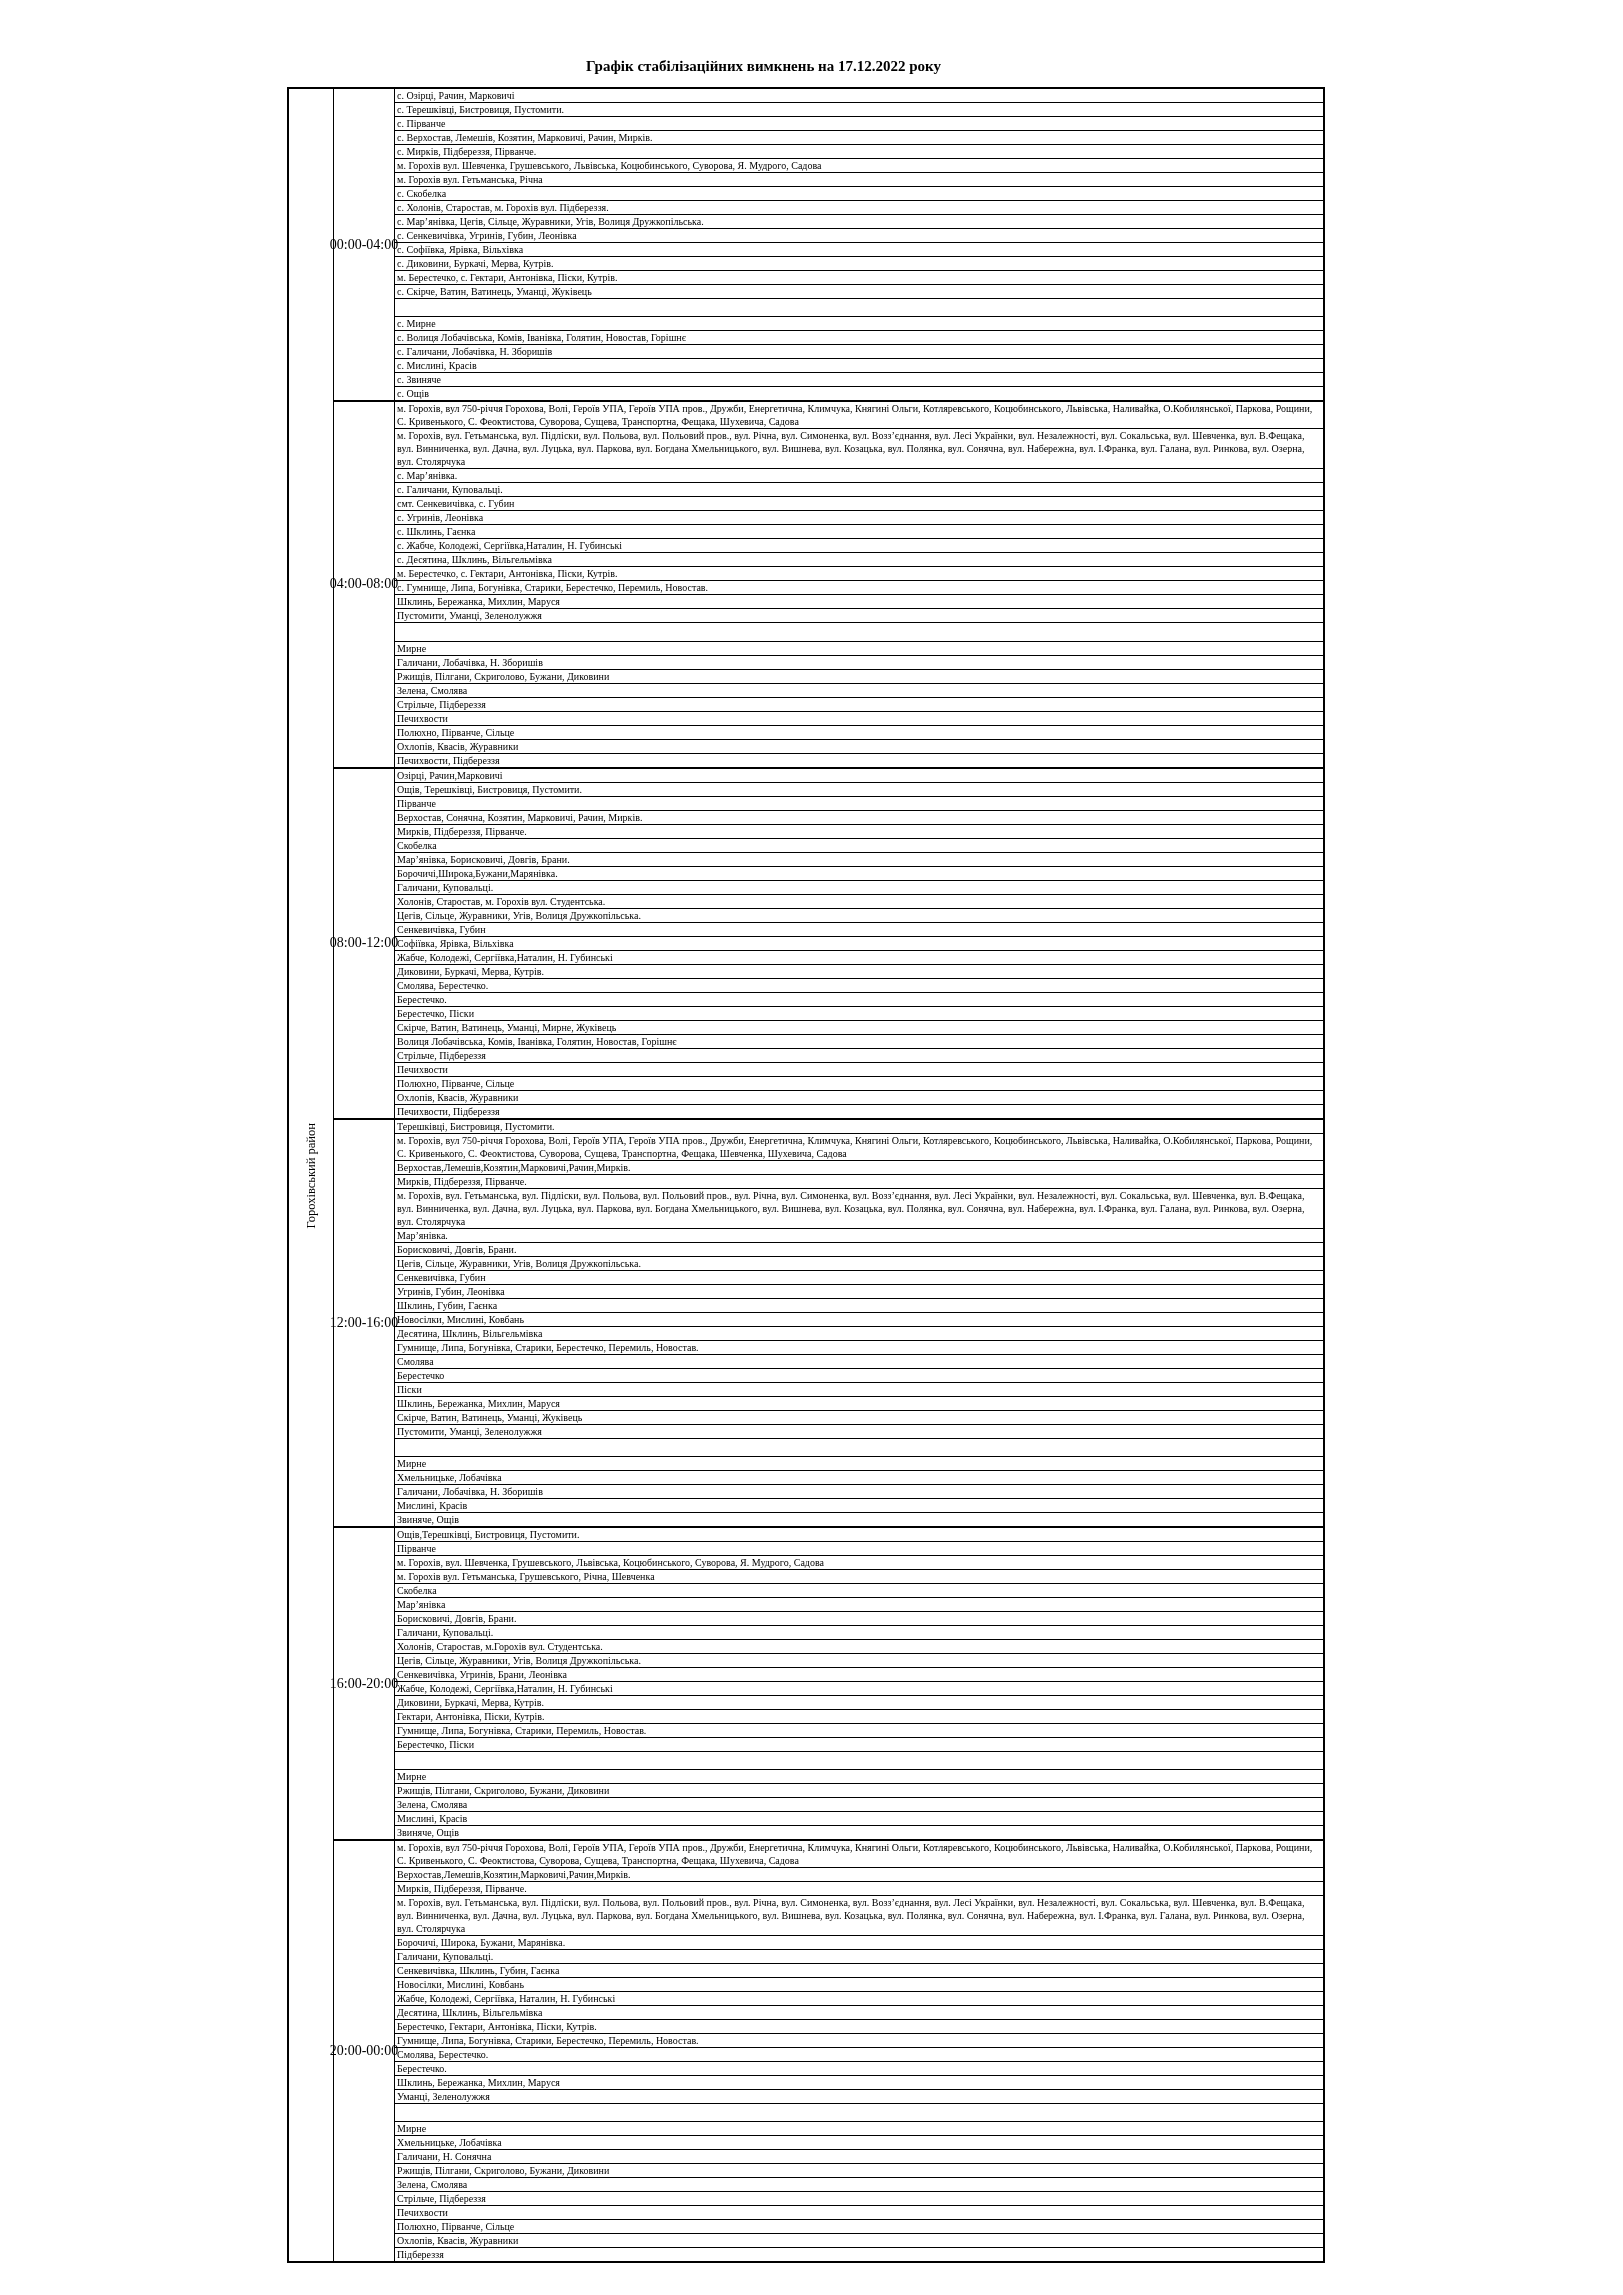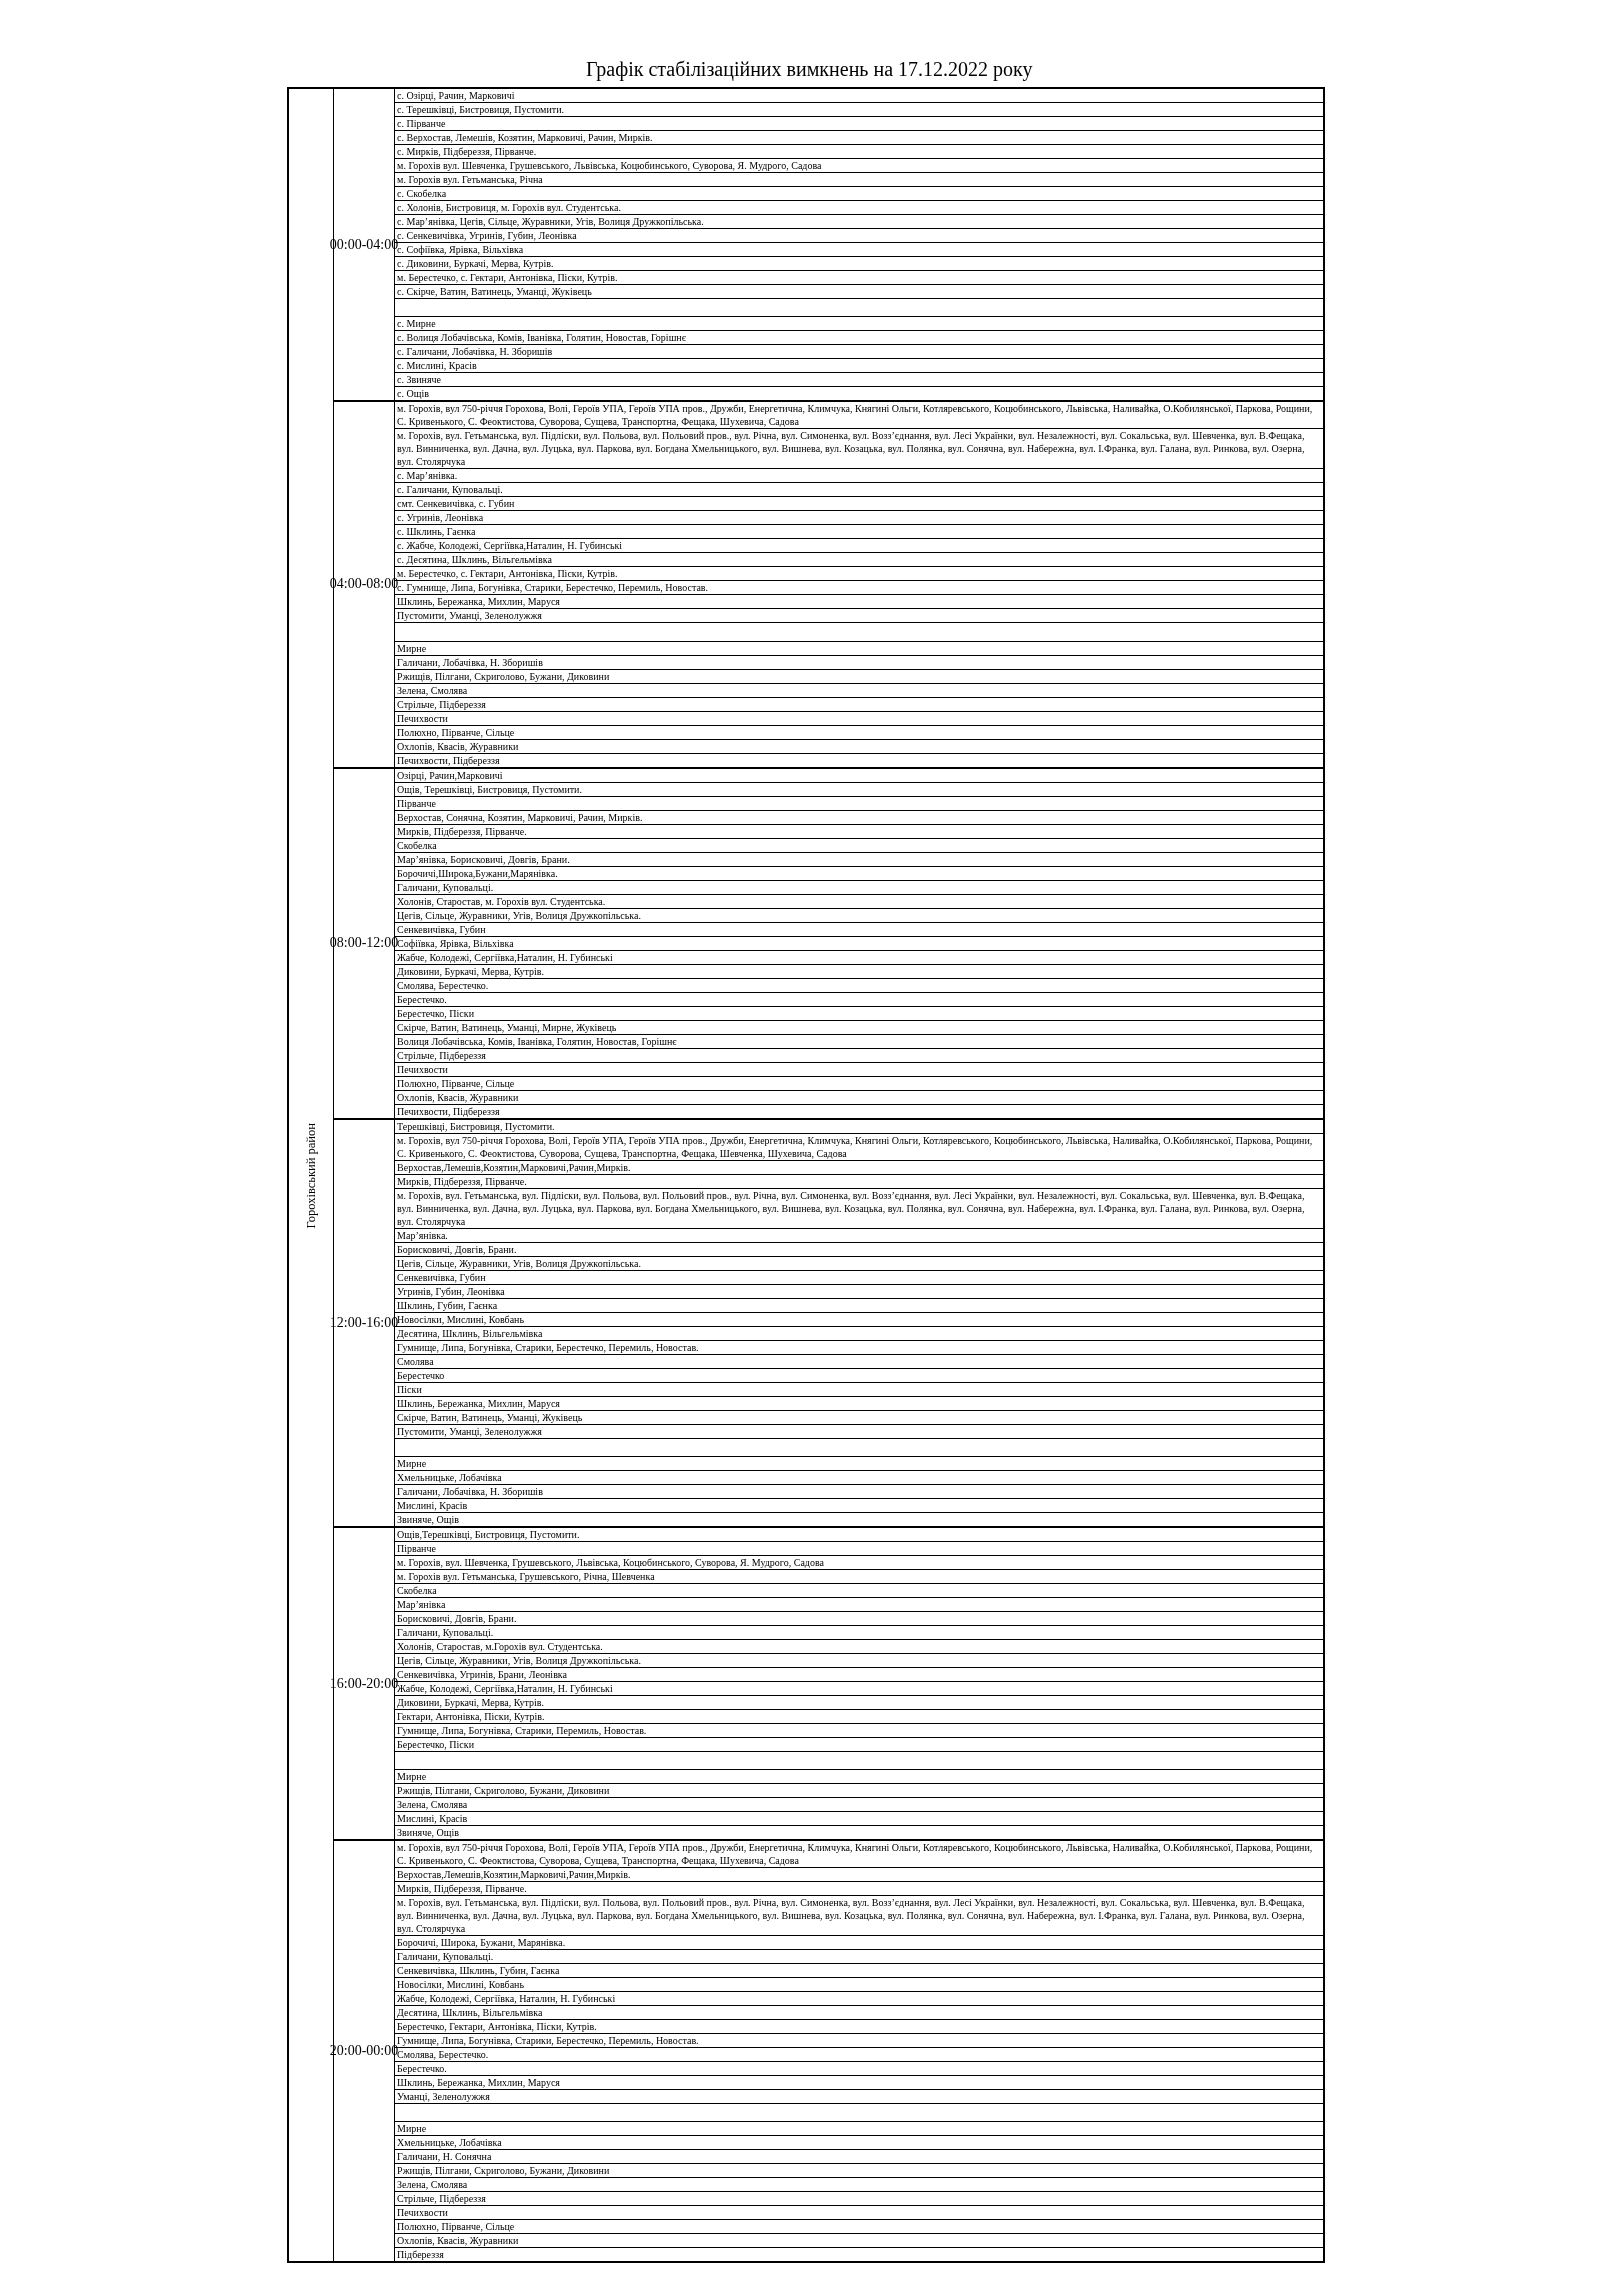--- a/index.html
+++ b/index.html
@@ -2,21 +2,21 @@
 <html style="font-size:11px"><head>
 <meta charset="utf-8">
 <style>
   html,body{margin:0;padding:0;background:#fff;}
   body{
     width:1623px;height:2295px;position:relative;
     font-family:"Liberation Serif","DejaVu Serif",serif;color:#000;
   }
   .title{
     position:absolute;left:586px;top:58px;
-    font-size:20px;font-weight:400;white-space:nowrap;letter-spacing:0;
+    font-size:15px;font-weight:700;white-space:nowrap;letter-spacing:0;
   }
   .schedule-table{
     position:absolute;left:287px;top:87px;width:1034px;
     border:2.1px solid #000;display:flex;background:#fff;
   }
   .district-cell{
     width:44px;flex:0 0 44px;border-right:1.4px solid #000;
     display:flex;align-items:center;justify-content:center;
   }
   .district-text{
@@ -53,21 +53,21 @@
         <div class="time-cell">00:00-04:00</div>
         <div class="rows">
           <div class="row">с. Озірці, Рачин, Марковичі</div>
           <div class="row">с. Терешківці, Бистровиця, Пустомити.</div>
           <div class="row">с. Пірванче</div>
           <div class="row">с. Верхостав, Лемешів, Козятин, Марковичі, Рачин, Мирків.</div>
           <div class="row">с. Мирків, Підбереззя, Пірванче.</div>
           <div class="row">м. Горохів вул. Шевченка, Грушевського, Львівська, Коцюбинського, Суворова, Я. Мудрого, Садова</div>
           <div class="row">м. Горохів вул. Гетьманська, Річна</div>
           <div class="row">с. Скобелка</div>
-          <div class="row">с. Холонів, Бистровиця, м. Горохів вул. Студентська.</div>
+          <div class="row">с. Холонів, Старостав, м. Горохів вул. Підбереззя.</div>
           <div class="row">с. Мар’янівка, Цегів, Сільце, Журавники, Угів, Волиця Дружкопільська.</div>
           <div class="row">с. Сенкевичівка, Угринів, Губин, Леонівка</div>
           <div class="row">с. Софіївка, Ярівка, Вільхівка</div>
           <div class="row">с. Диковини, Буркачі, Мерва, Кутрів.</div>
           <div class="row">м. Берестечко, с. Гектари, Антонівка, Піски, Кутрів.</div>
           <div class="row">с. Скірче, Ватин, Ватинець, Уманці, Жуківець</div>
           <div class="row empty"></div>
           <div class="row">с. Мирне</div>
           <div class="row">с. Волиця Лобачівська, Комів, Іванівка, Голятин, Новостав, Горішнє</div>
           <div class="row">с. Галичани, Лобачівка, Н. Зборишів</div>

